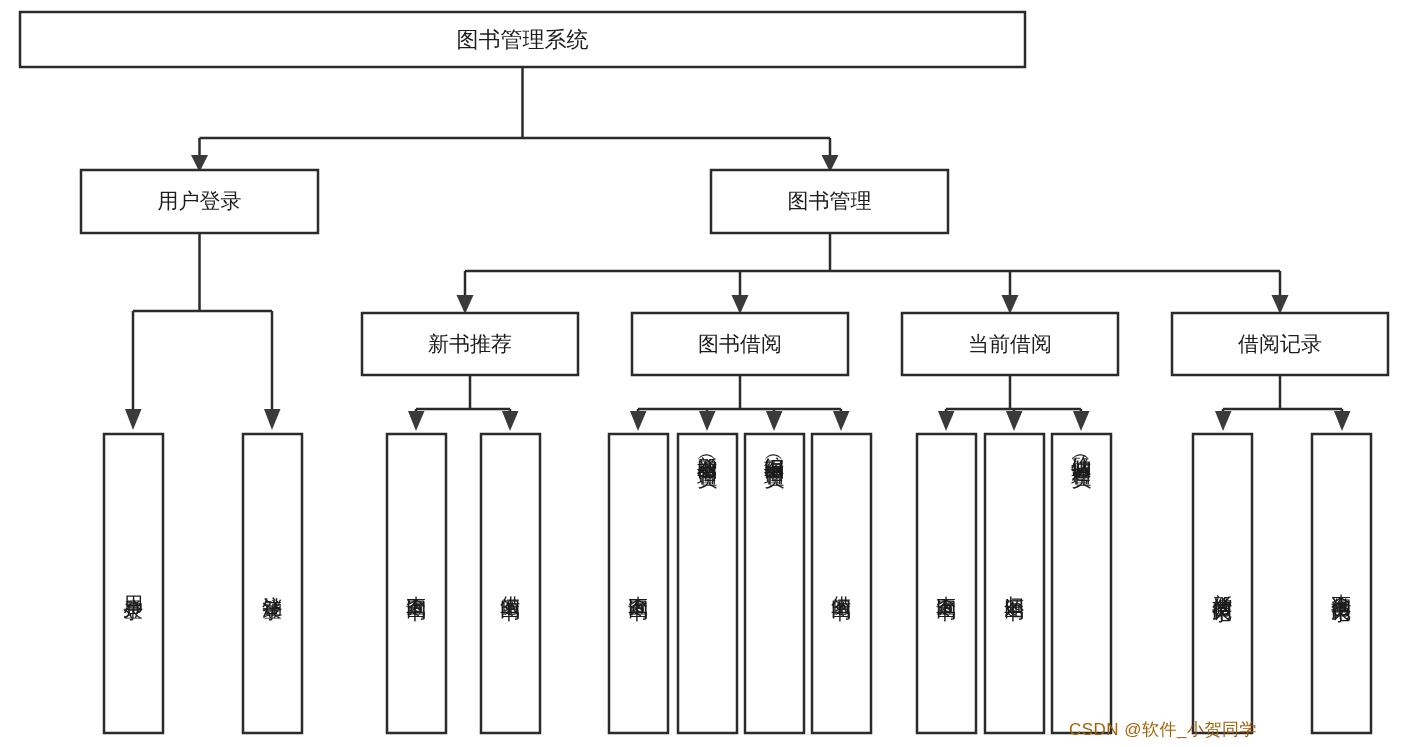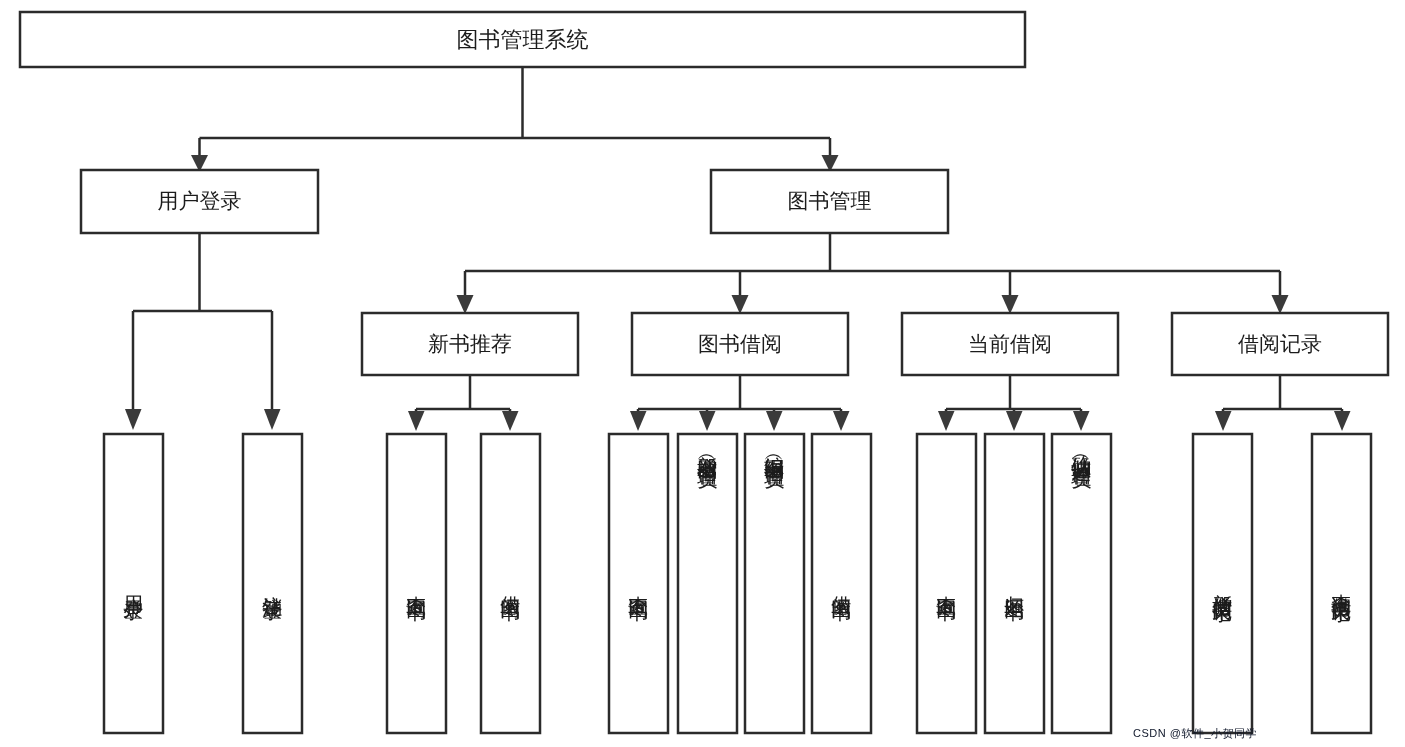--- a/index.html
+++ b/index.html
@@ -68,22 +68,22 @@
     letter-spacing: 2px;
     color: #1c1c1c;
     white-space: nowrap;
     text-align: center;
   }
   #watermark {
     position: absolute;
     right: 8px;
     bottom: 6px;
     font-family: "Liberation Sans", "DejaVu Sans", sans-serif;
-    font-size: 11px;
-    color: #0f172a;
+    font-size: 17px;
+    color: #a16207;
     letter-spacing: 0.5px;
     white-space: nowrap;
   }
 </style>
 </head>
 <body>
 
 <div id="diagram-root">
 
   <svg class="diagram" viewBox="0 0 1405 747">

